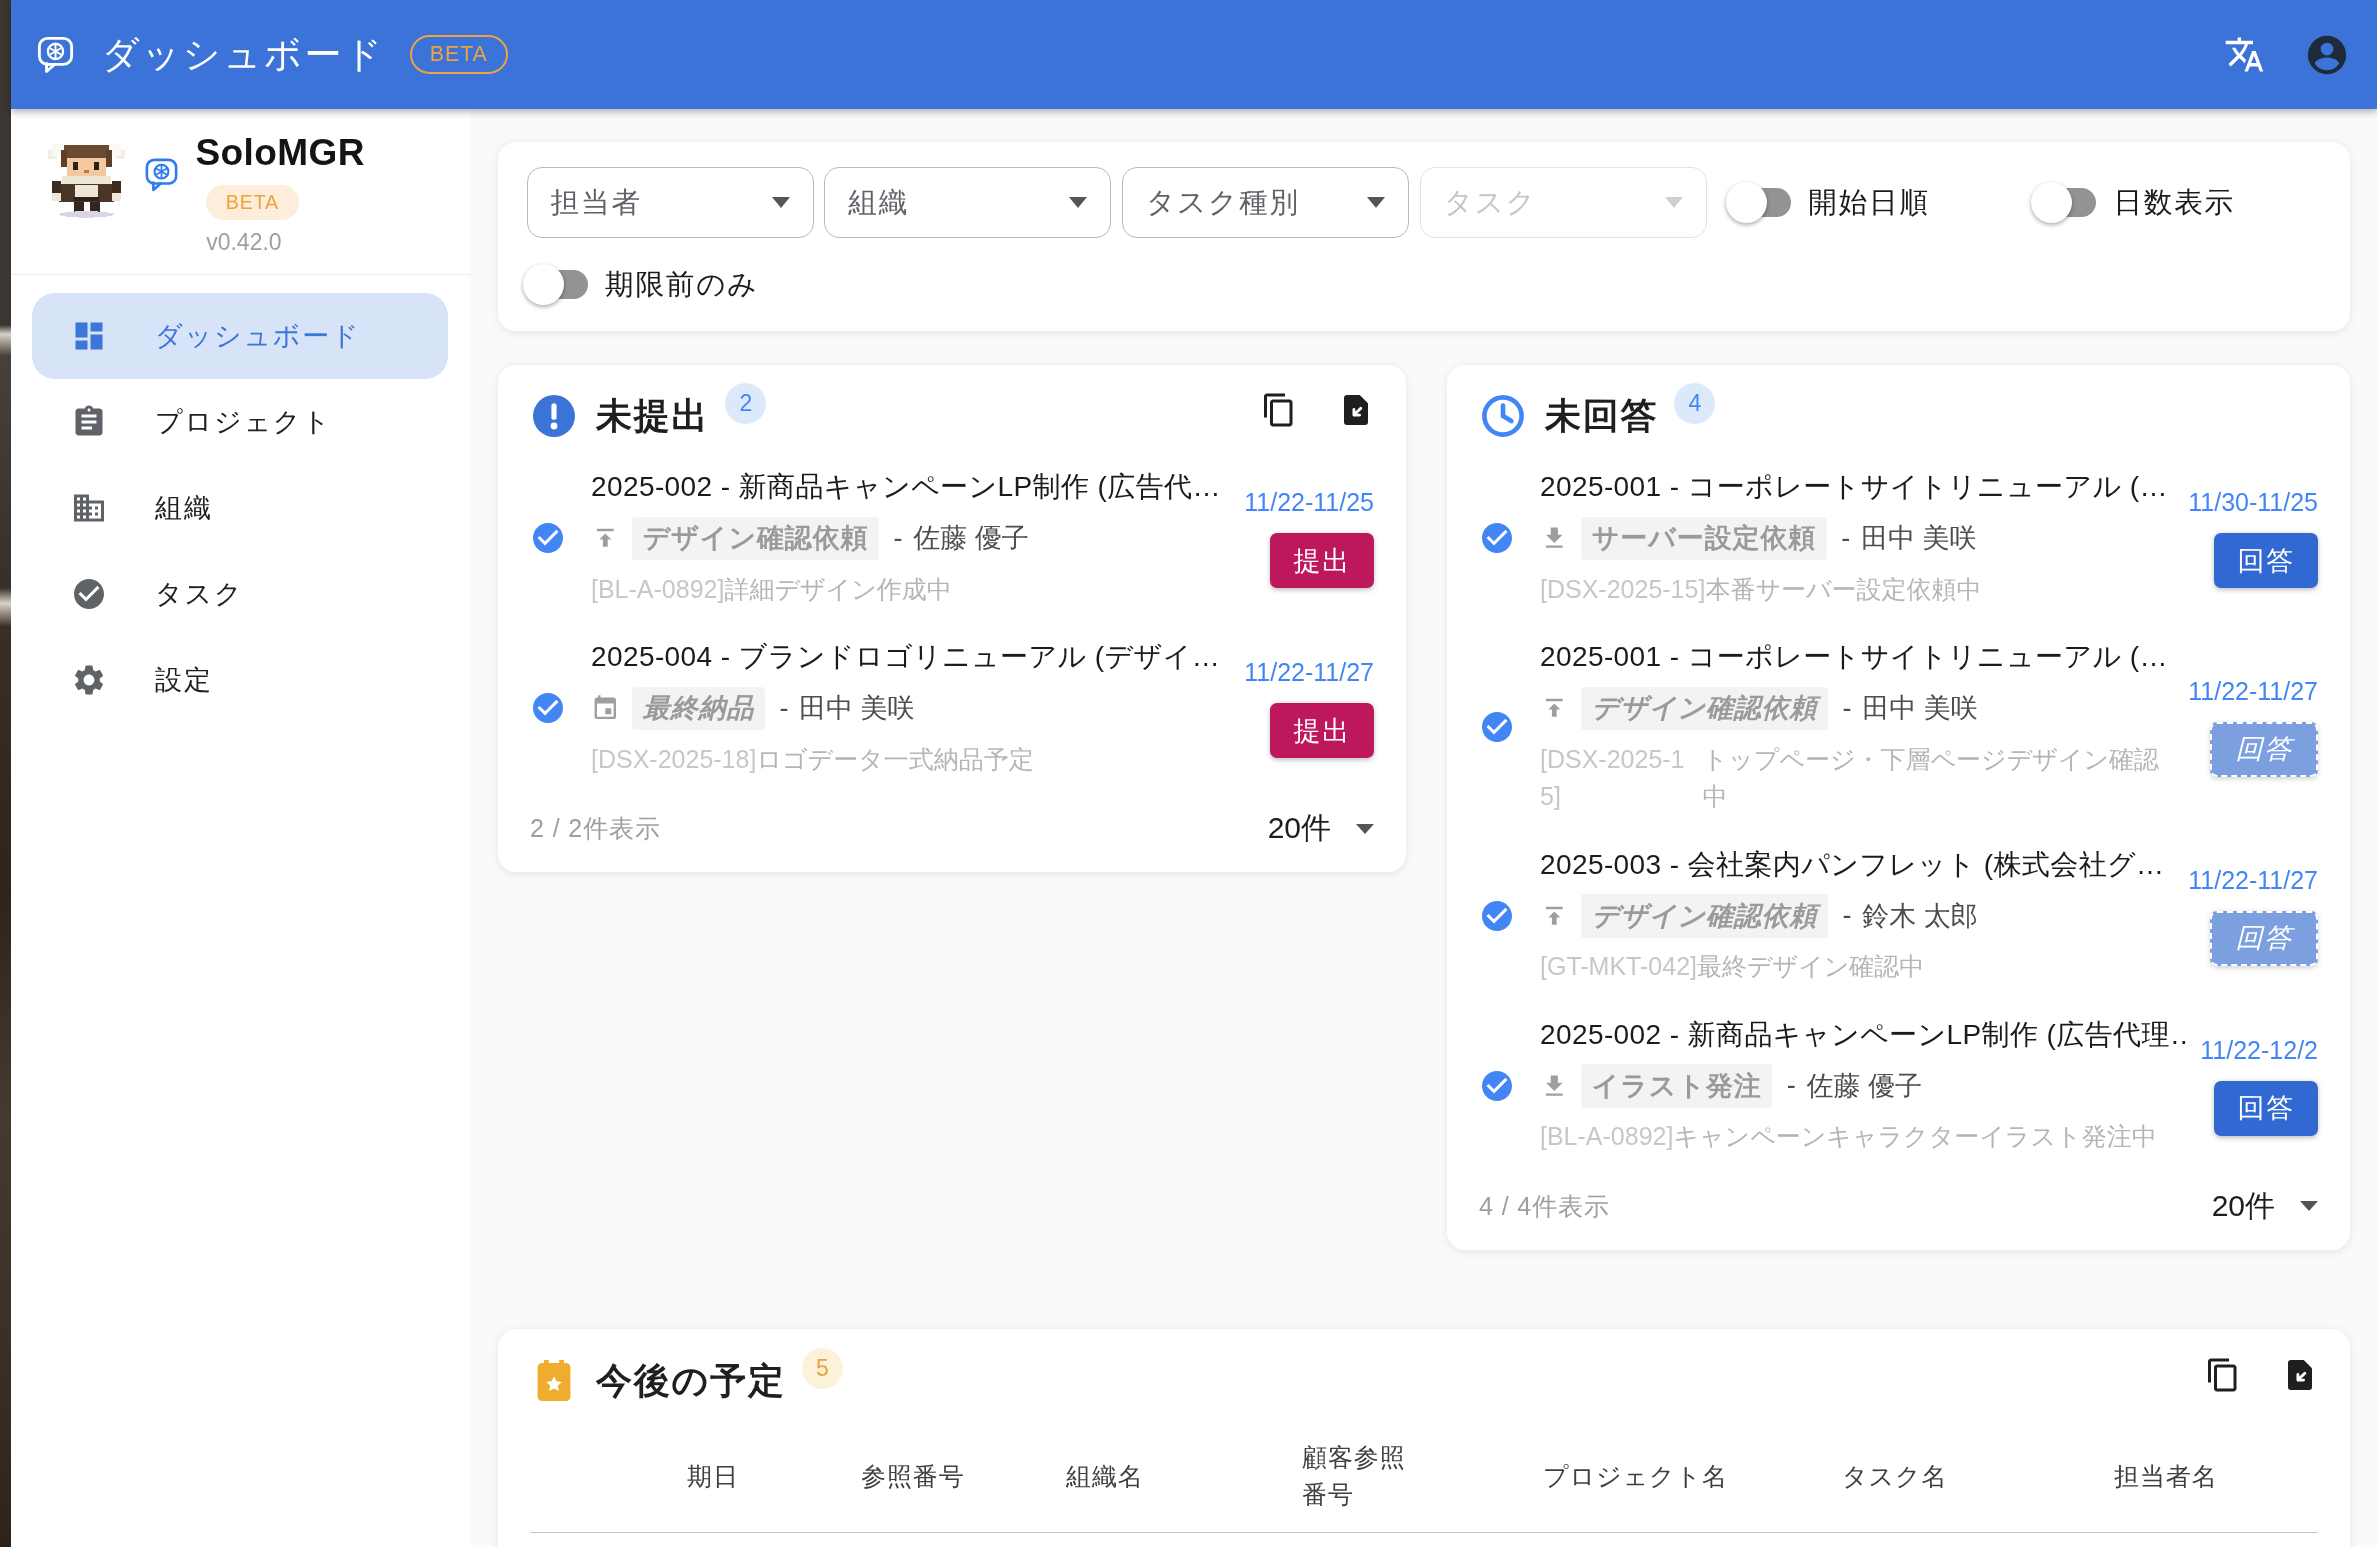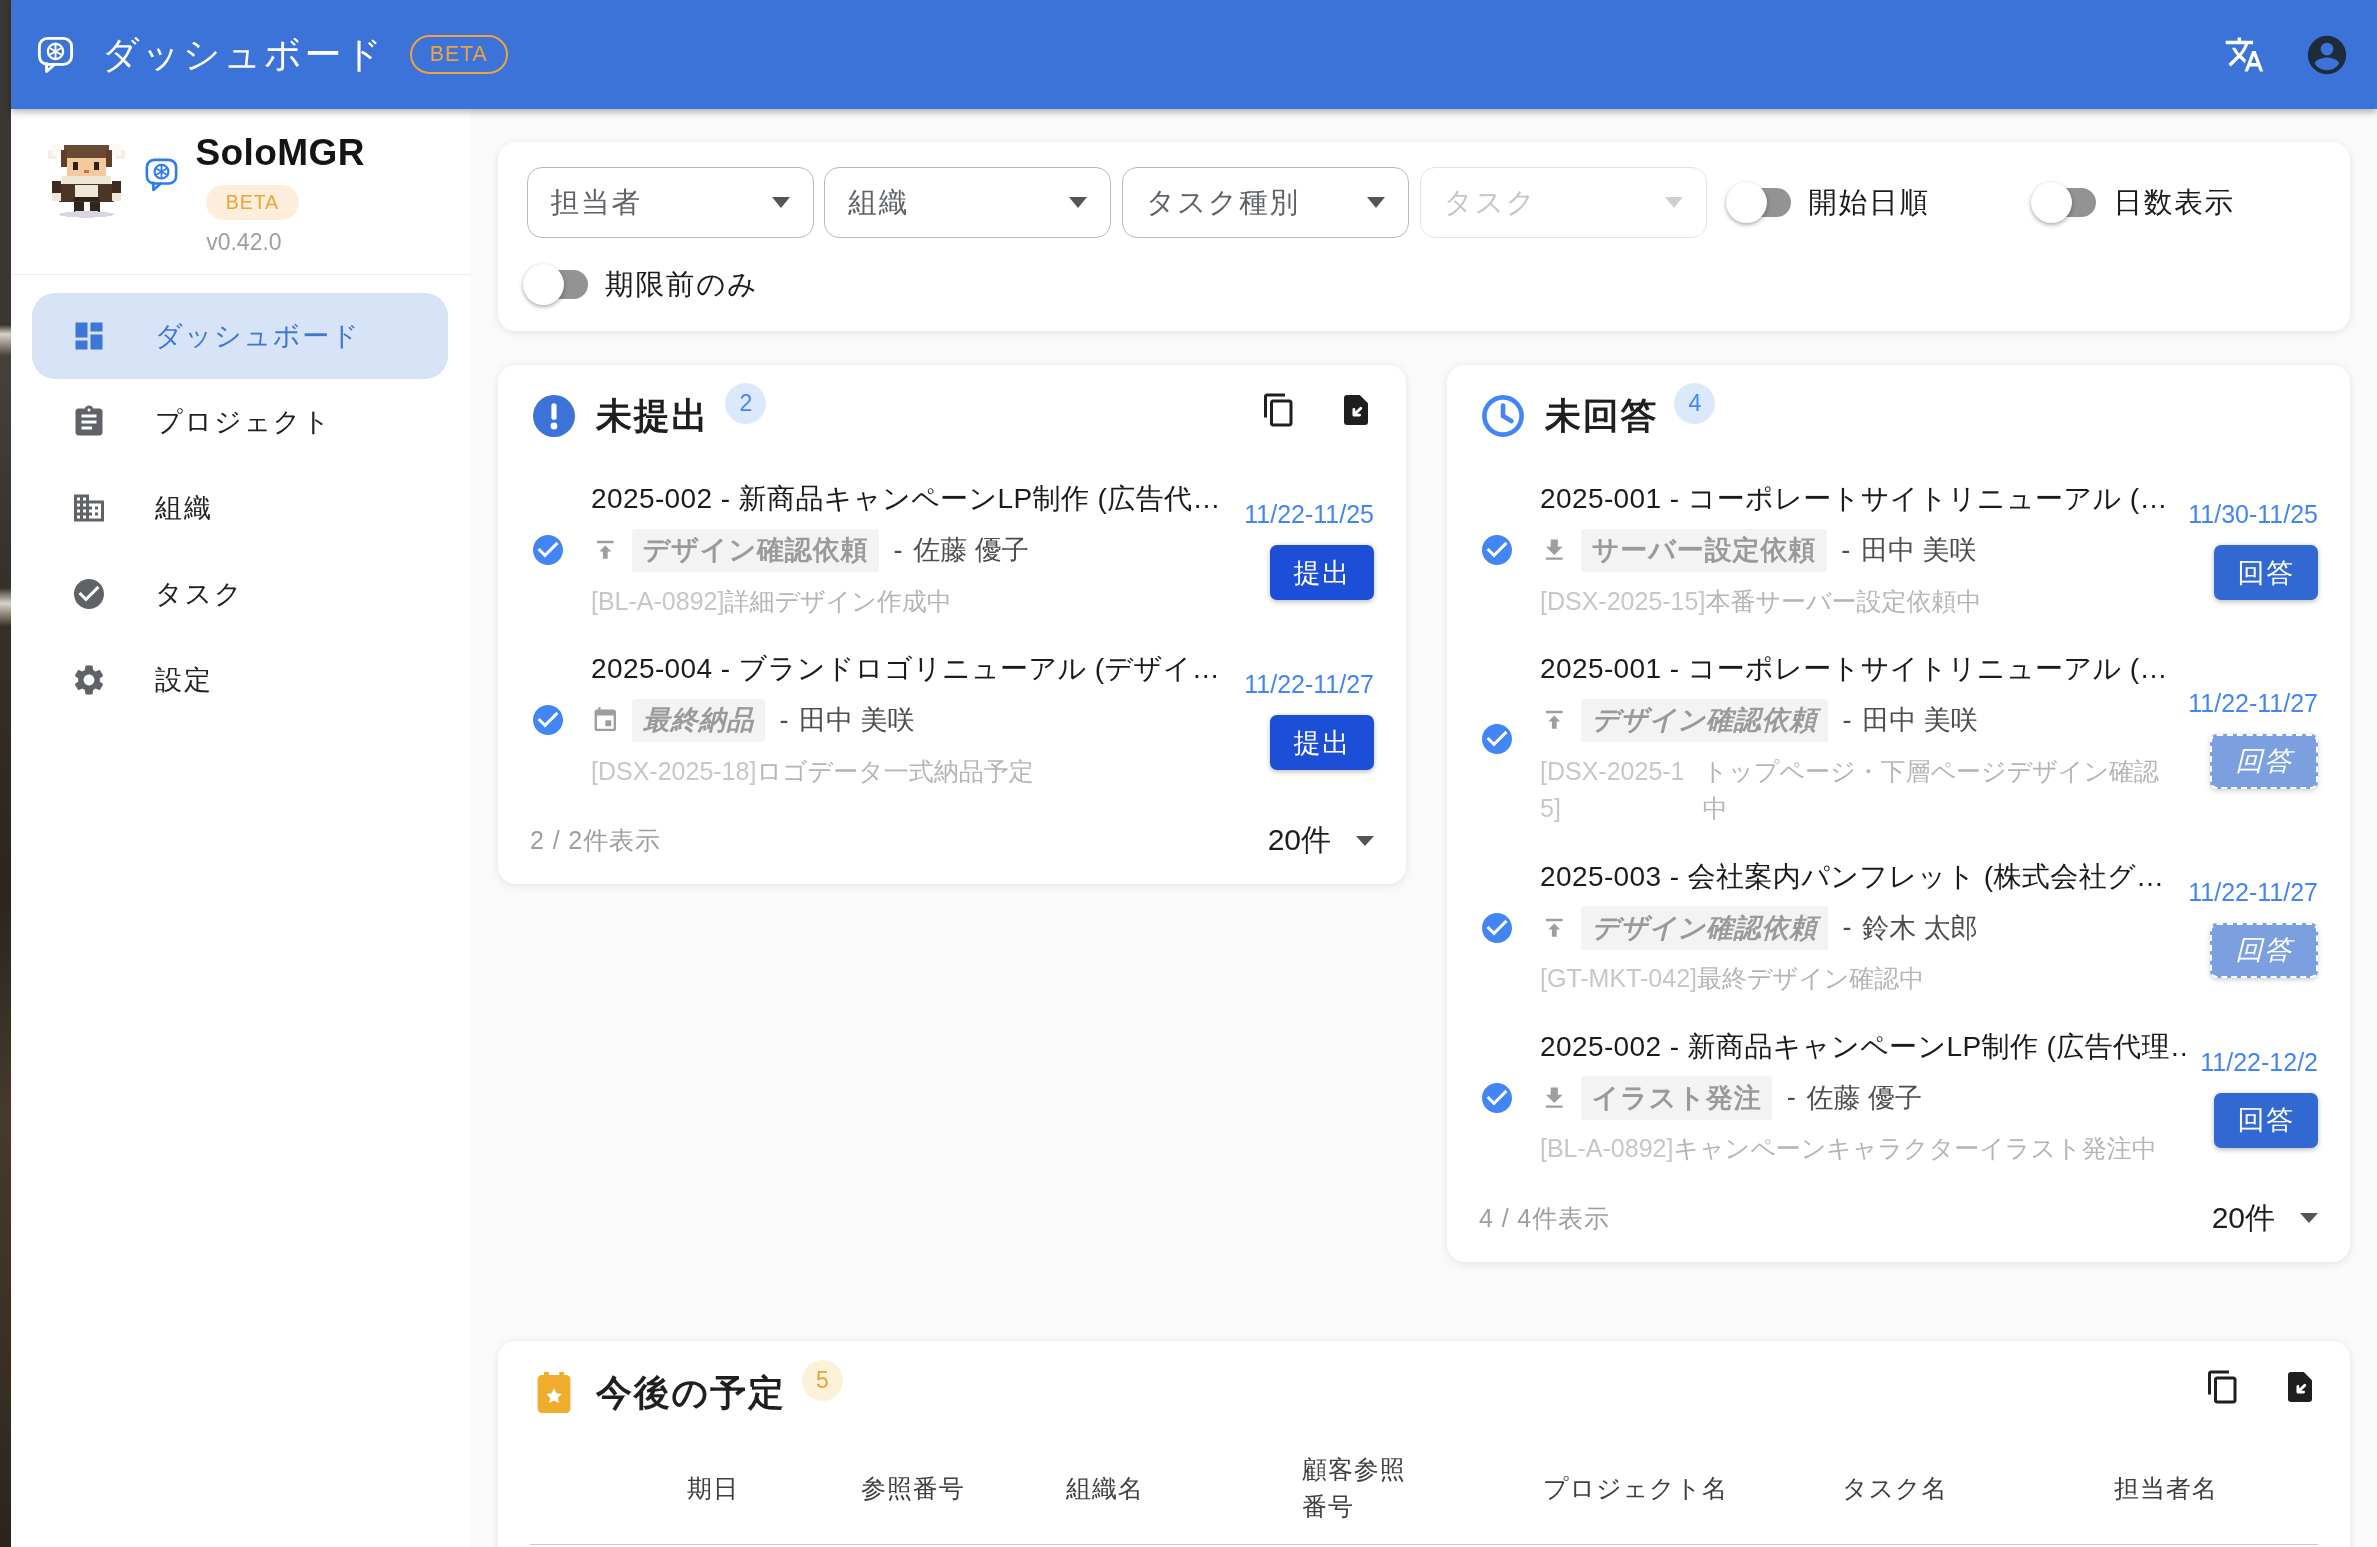--- a/index.html
+++ b/index.html
@@ -67,39 +67,39 @@
   .tcard.unsub { width:909px; }
   .tcard.unans { width:903px; }
   .chead { display:flex; }
   .hicon { width:48px; height:48px; flex:0 0 auto; }
   .ctitle { margin-left:18px; font-size:36px; font-weight:600; color:#1F1F1F; letter-spacing:1.8px; }
   .cbadge { margin:-9px 0 0 16px; width:41px; height:41px; border-radius:50%; background:#DCE9FB; color:#4285F4;
     font-size:23px; display:flex; align-items:center; justify-content:center; }
   .cbadge.amber { background:#FCF2DA; color:#E8A33B; }
   .chead .sp { flex:1; }
   .hbtn { width:36px; height:36px; color:#1F1F1F; margin-left:41px; }
-  .items { margin-top:39px; }
+  .items { margin-top:27px; }
   .titem { display:flex; align-items:center; margin-bottom:30px; }
   .chk { width:36px; height:36px; flex:0 0 auto; margin-right:25px; }
   .tbody { flex:1; min-width:0; }
   .t1 { font-size:28px; color:#1B1B1B; white-space:nowrap; overflow:hidden; letter-spacing:0.4px; }
   .t2 { margin-top:10.7px; display:flex; align-items:center; }
   .t2 .mi { width:28.6px; height:28.6px; color:#9E9E9E; flex:0 0 auto; margin-right:12.5px; }
   .chip { background:#F3F3F3; padding:3.6px 10.7px; border-radius:3.6px; font-size:27px; font-weight:700; color:#9A9A9A; letter-spacing:0.9px; }
   .chip.it { font-style:italic; }
   .dash { margin:0 10.7px 0 14.3px; font-size:27px; color:#4D4D4D; }
   .assignee { font-size:27px; color:#4D4D4D; white-space:nowrap; }
   .t3 { margin-top:10.7px; display:flex; font-size:25px; line-height:1.5; }
   .ref { color:#C7C7C7; word-break:break-all; flex-shrink:1; }
   .status { color:#B5B5B5; flex-shrink:1; }
   .rcol { margin-left:12.5px; display:flex; flex-direction:column; align-items:flex-end; flex:0 0 auto; }
   .ddate { font-size:25px; color:#4285F4; white-space:nowrap; }
   .btn { margin-top:16px; height:55px; padding:0 23px; border-radius:7.1px; display:flex; align-items:center;
     color:#fff; font-size:27px; letter-spacing:1.8px; cursor:pointer; border:none; }
-  .btn.solid-green { background:#1d4ed8; box-shadow:0 1.8px 5.4px rgba(0,0,0,.25); }
+  .btn.solid-green { background:#be185d; box-shadow:0 1.8px 5.4px rgba(0,0,0,.25); }
   .btn.solid-blue  { background:#3168D2; box-shadow:0 1.8px 5.4px rgba(0,0,0,.25); }
   .btn.dashed-blue { background:#7CA0DF; border:2.7px dashed #fff; font-style:italic; box-shadow:0 1.8px 5.4px rgba(0,0,0,.18); }
   .cfoot { display:flex; align-items:center; margin-top:25px; }
   .pag { font-size:25px; color:#9E9E9E; letter-spacing:0.9px; }
   .psize { margin-left:auto; display:flex; align-items:center; }
   .psize .pv { font-size:30px; color:#1D1D1D; }
   .psize .caret { margin-left:25px; border-left-width:9px; border-right-width:9px; border-top-width:10.7px; }
 
   
   .sched { margin-top:79px; padding:28.6px 32px 0; }

